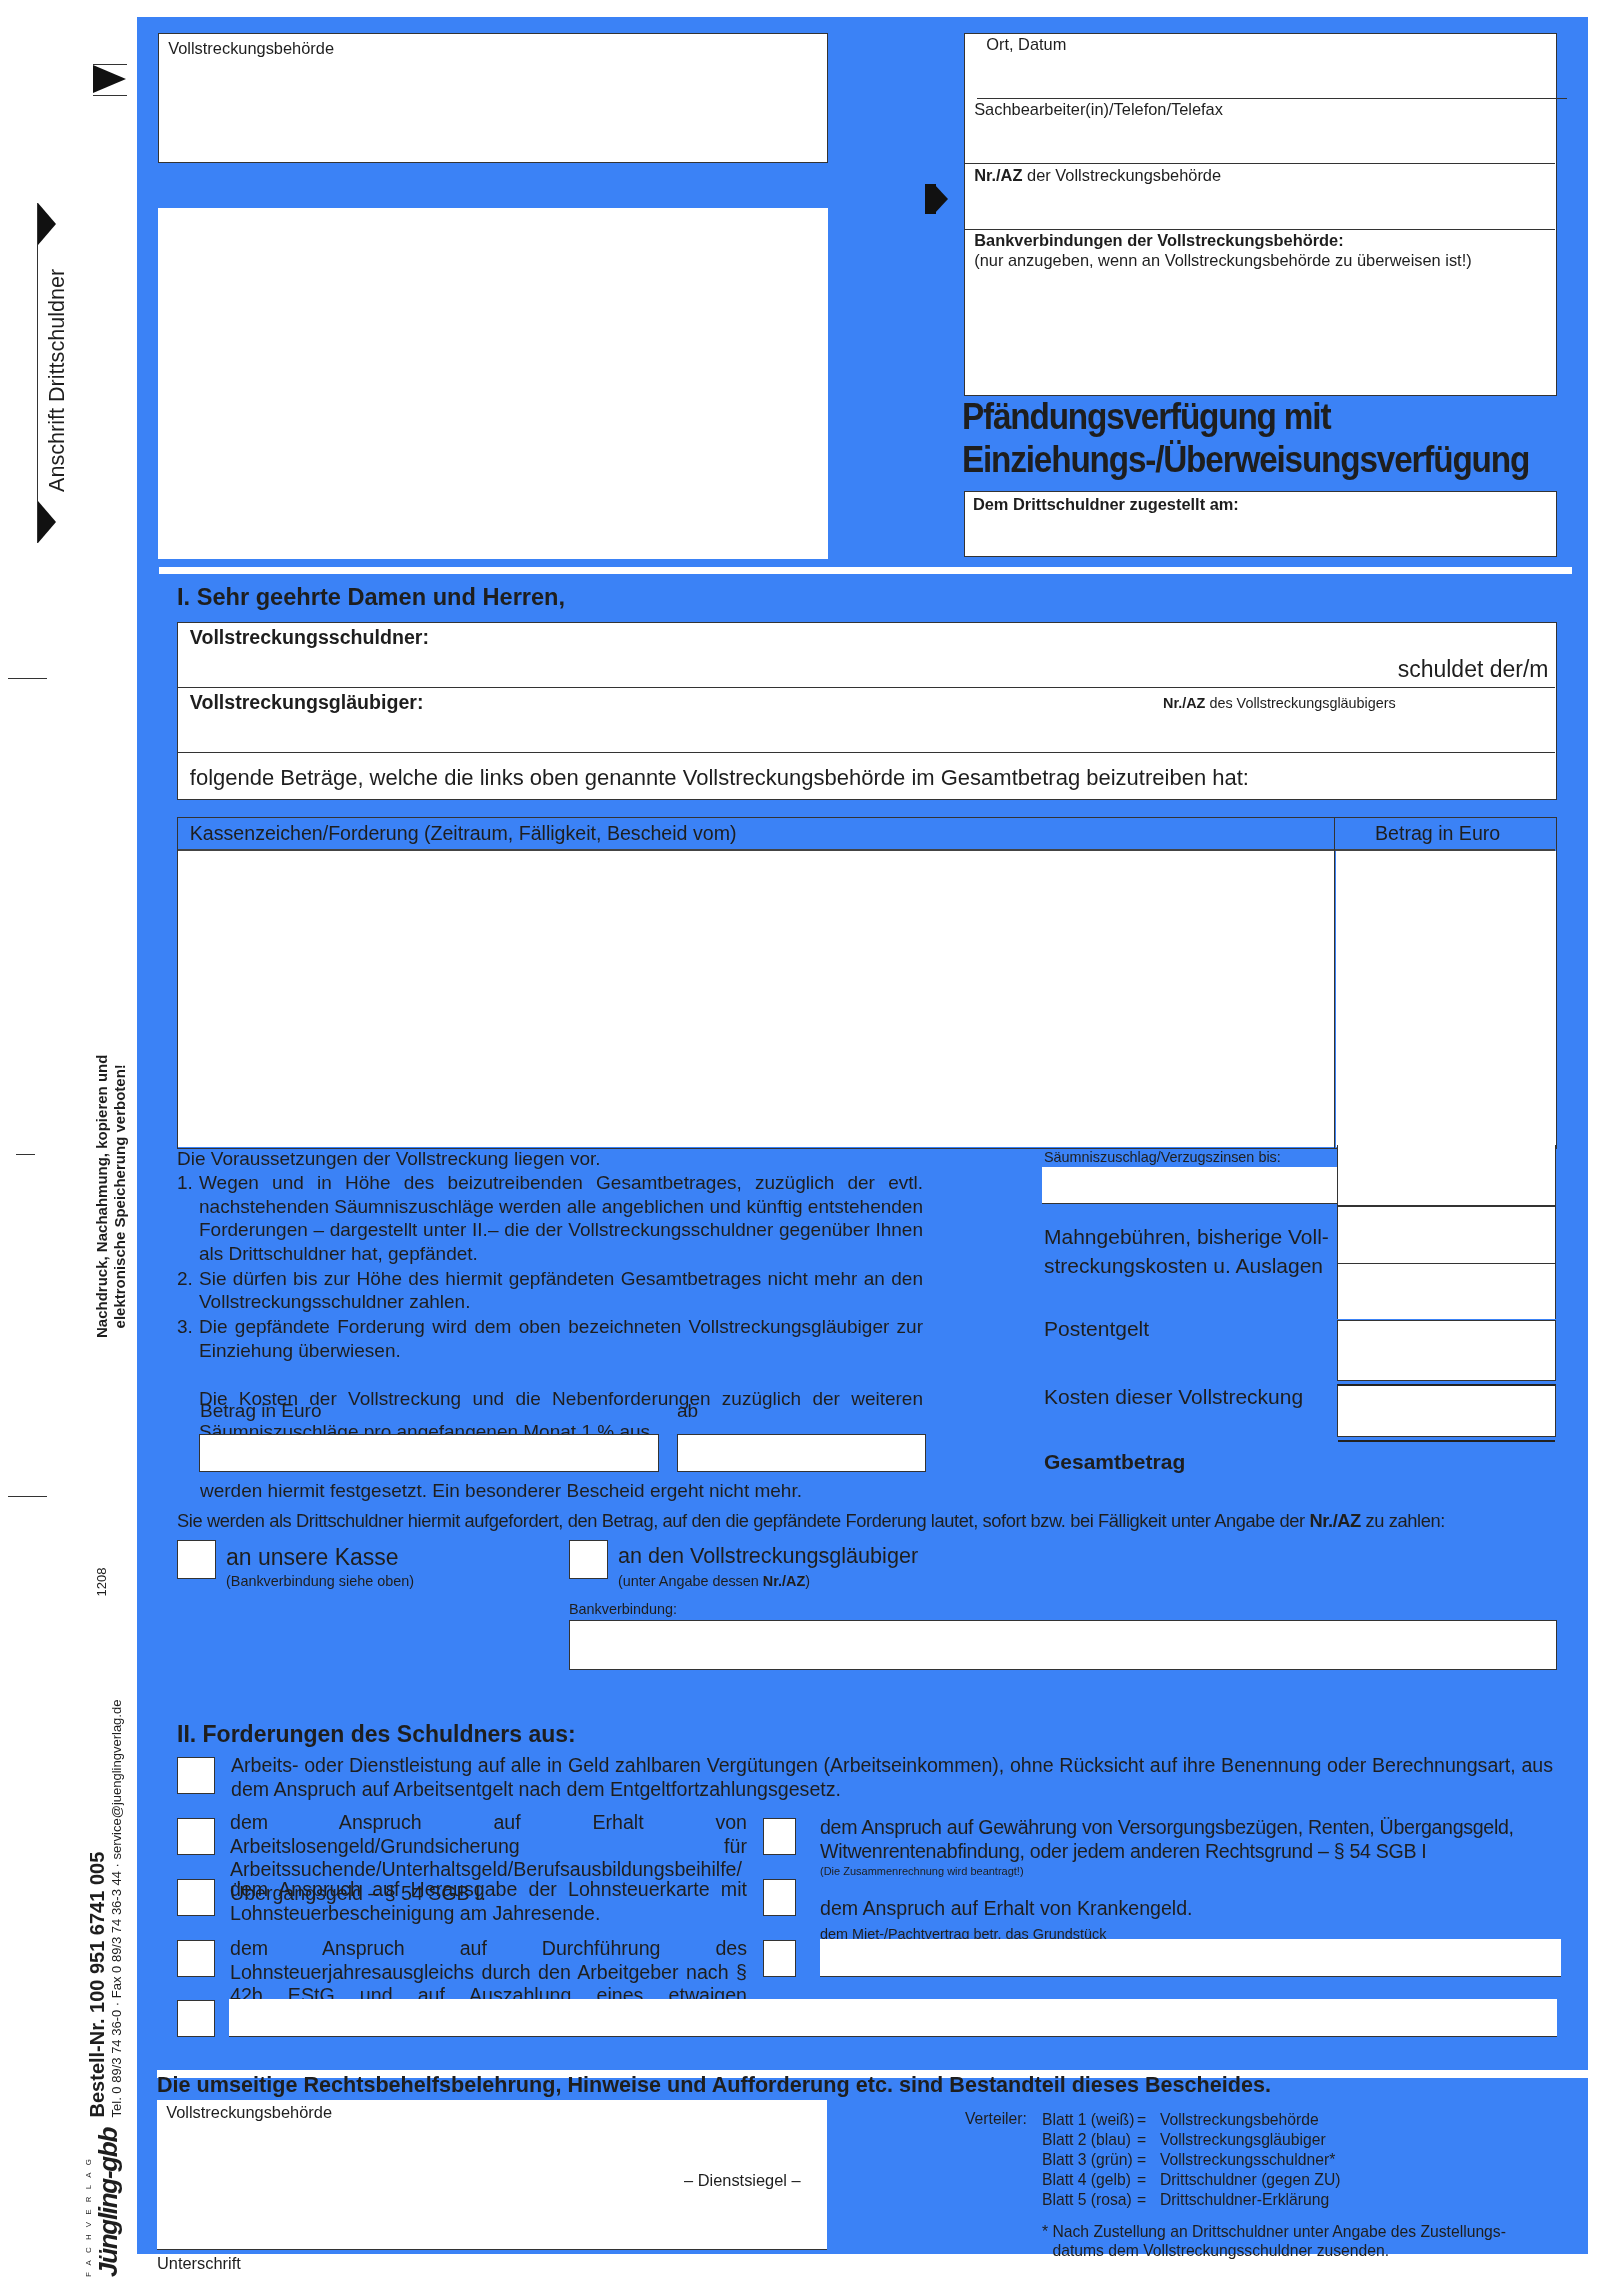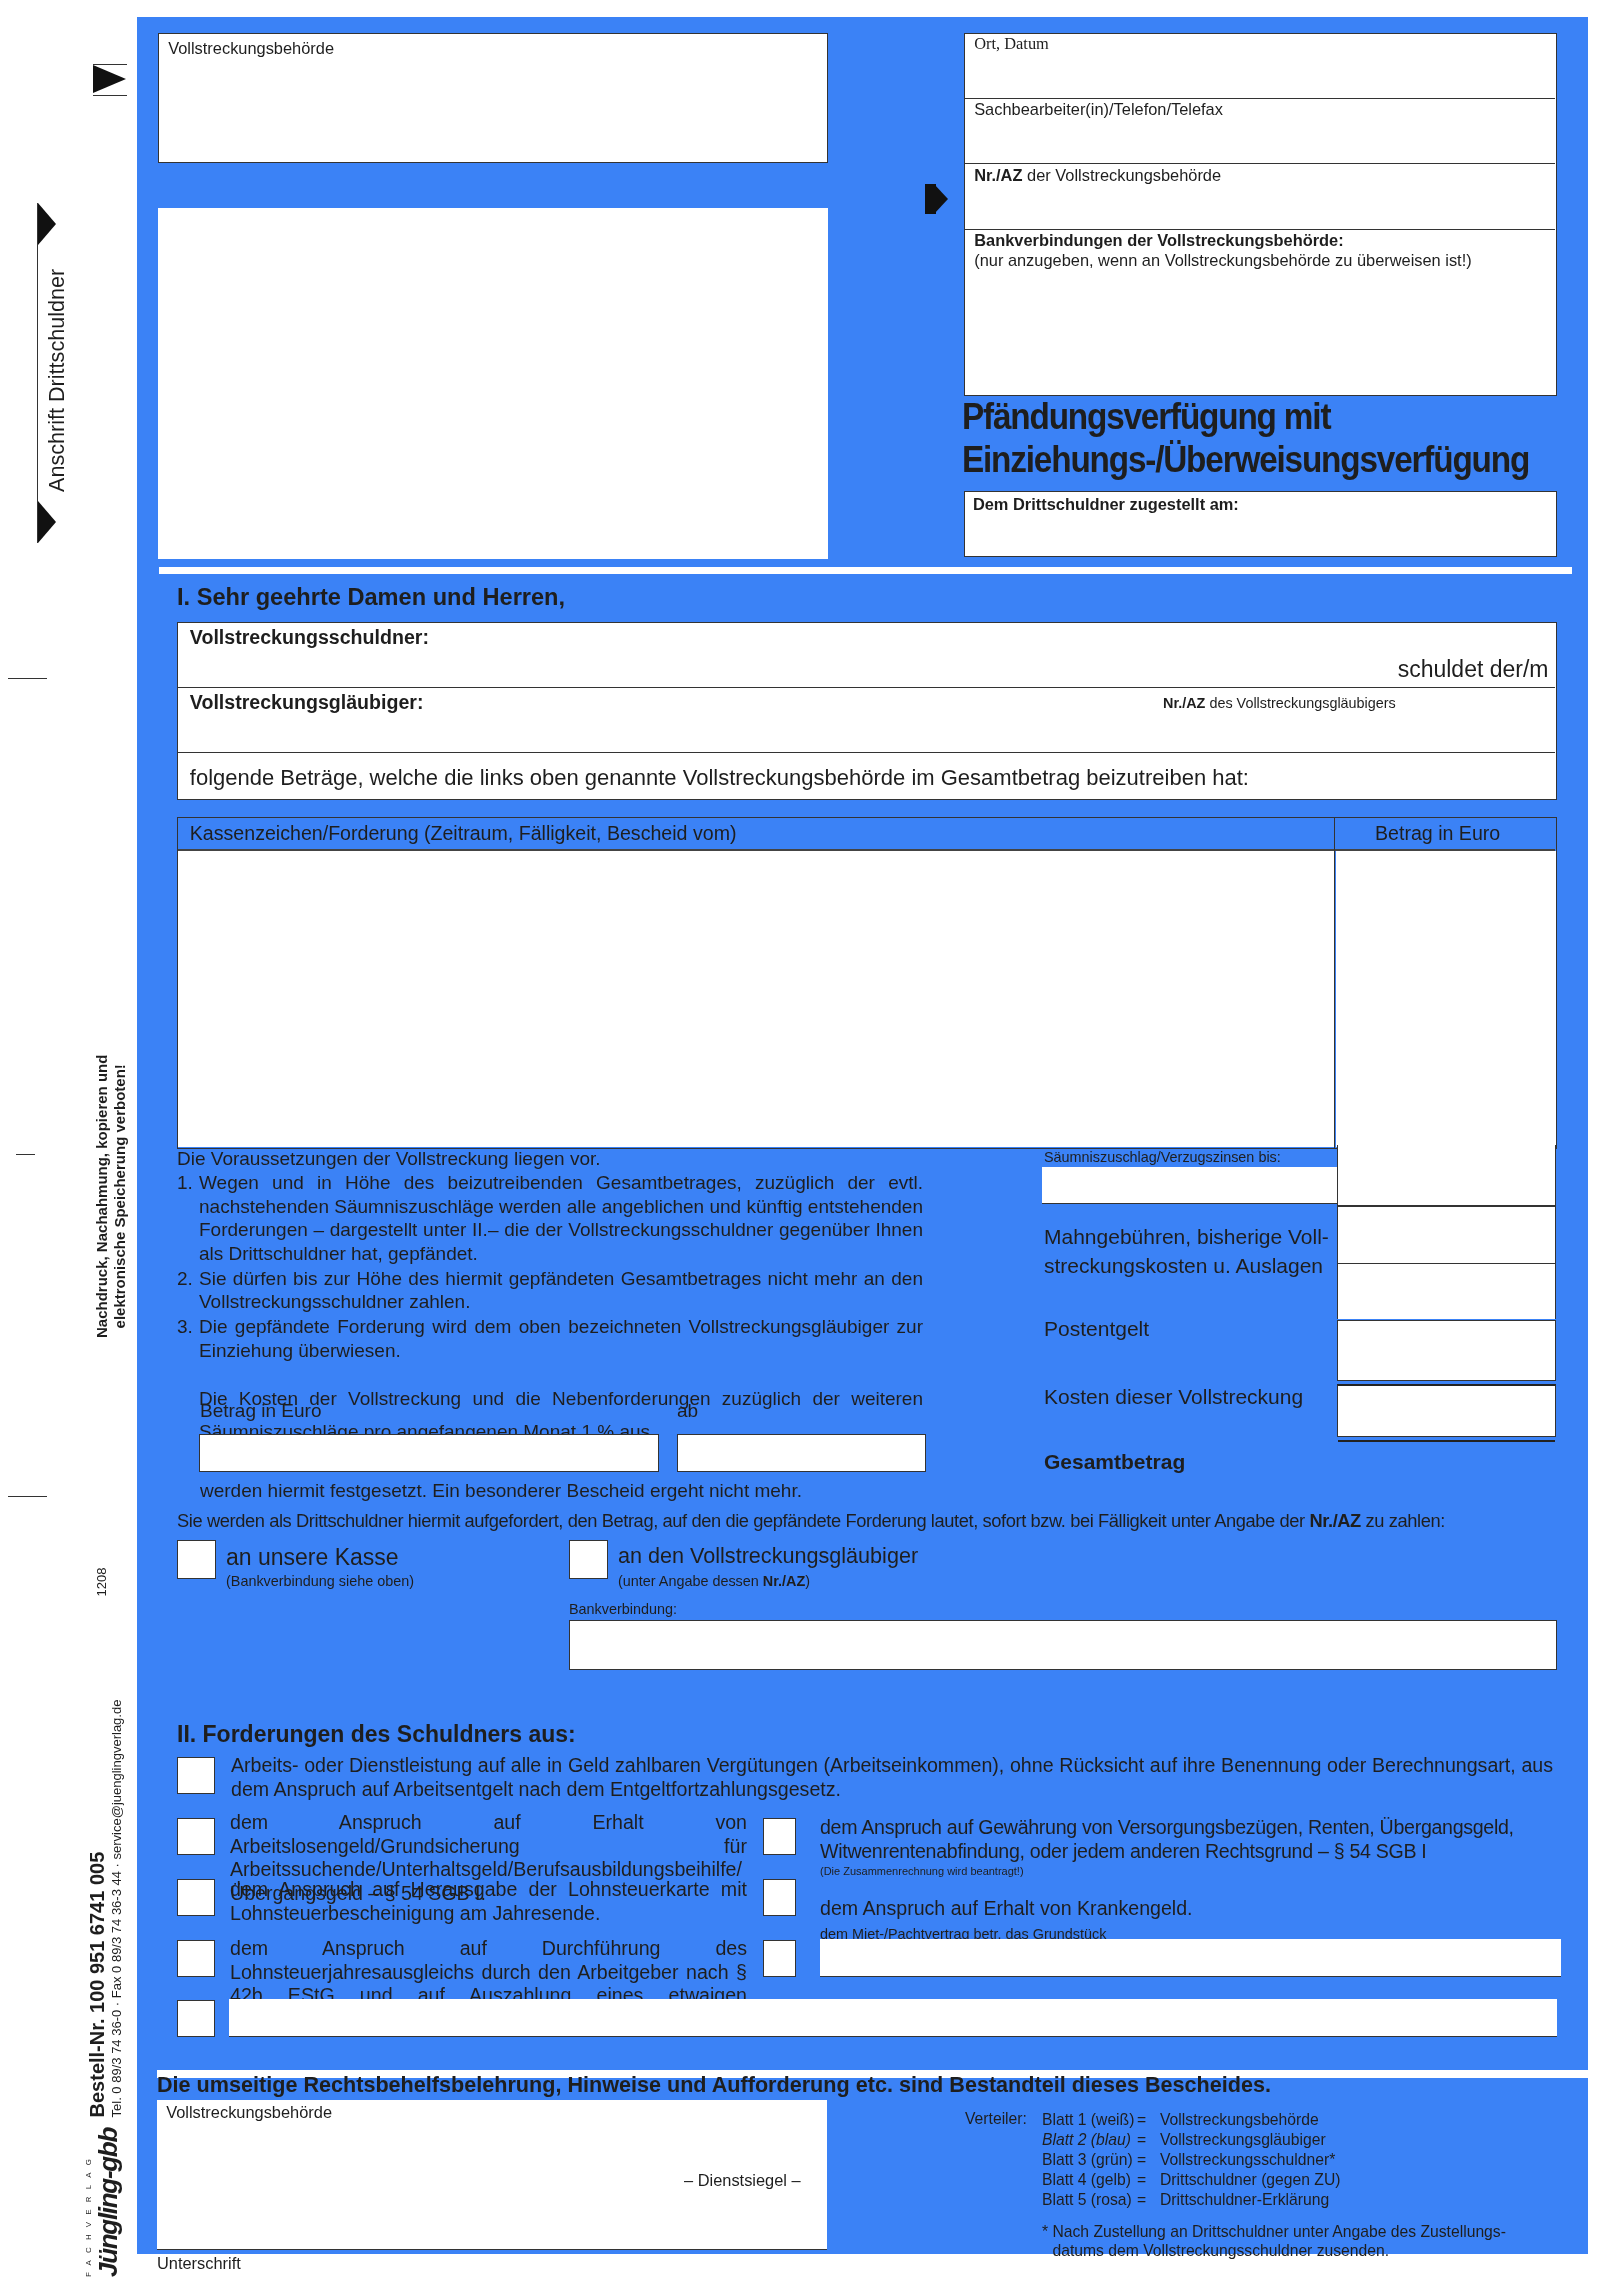--- a/index.html
+++ b/index.html
@@ -63,21 +63,21 @@
 
 <div class="box" style="left:158px;top:33px;width:670px;height:130px;">
   <span class="lbl" style="left:9.2px;top:5.2px;">Vollstreckungsbehörde</span>
 </div>
 <div class="abs white" style="left:158px;top:208px;width:670px;height:351px;"></div>
 
 <div class="abs" style="left:925px;top:184px;width:10.5px;height:30px;background:#111;"></div>
 <div class="abs" style="left:934px;top:184px;width:0;height:0;border-top:15px solid transparent;border-bottom:15px solid transparent;border-left:14.4px solid #111;"></div>
 
 <div class="box" style="left:964px;top:33px;width:593px;height:363px;">
-  <div class="abs" style="left:0;top:0;width:590px;height:64px;border-bottom:1.3px solid #333;font-family:Liberation Serif, serif;">
+  <div class="abs" style="left:12px;top:0;width:590px;height:64px;border-bottom:1.3px solid #333;">
     <span class="lbl" style="left:9.2px;top:1.3px;">Ort, Datum</span>
   </div>
   <div class="abs" style="left:0;top:65px;width:590px;height:64px;border-bottom:1.3px solid #333;">
     <span class="lbl" style="left:9.2px;top:1.3px;">Sachbearbeiter(in)/Telefon/Telefax</span>
   </div>
   <div class="abs" style="left:0;top:131px;width:590px;height:64px;border-bottom:1.3px solid #333;">
     <span class="lbl" style="left:9.2px;top:1.3px;"><b>Nr./AZ</b><span> der Vollstreckungsbehörde</span></span>
   </div>
   <div class="abs" style="left:0;top:196px;width:590px;height:164px;">
     <span class="lbl bold" style="left:9.2px;top:1.3px;">Bankverbindungen der Vollstreckungsbehörde:</span>
@@ -215,21 +215,21 @@
 <div class="lbl" style="left:157px;top:2254px;">Unterschrift</div>
 
 <div class="lbl" style="left:965px;top:2110px;font-size:15.7px;">Verteiler:</div>
 <div class="abs" style="left:1042px;top:2110px;font-size:15.7px;line-height:20px;">
   <div style="display:flex;">
       <span style="width:95px;">Blatt 1 (weiß)</span>
       <span style="width:23px;">=</span>
       <span>Vollstreckungsbehörde</span>
     </div>
   <div style="display:flex;">
-      <span style="width:95px;font-style:italic;">Blatt 2 (blau)</span>
+      <span style="width:95px;">Blatt 2 (blau)</span>
       <span style="width:23px;">=</span>
       <span>Vollstreckungsgläubiger</span>
     </div>
   <div style="display:flex;">
       <span style="width:95px;">Blatt 3 (grün)</span>
       <span style="width:23px;">=</span>
       <span>Vollstreckungsschuldner*</span>
     </div>
   <div style="display:flex;">
       <span style="width:95px;">Blatt 4 (gelb)</span>

